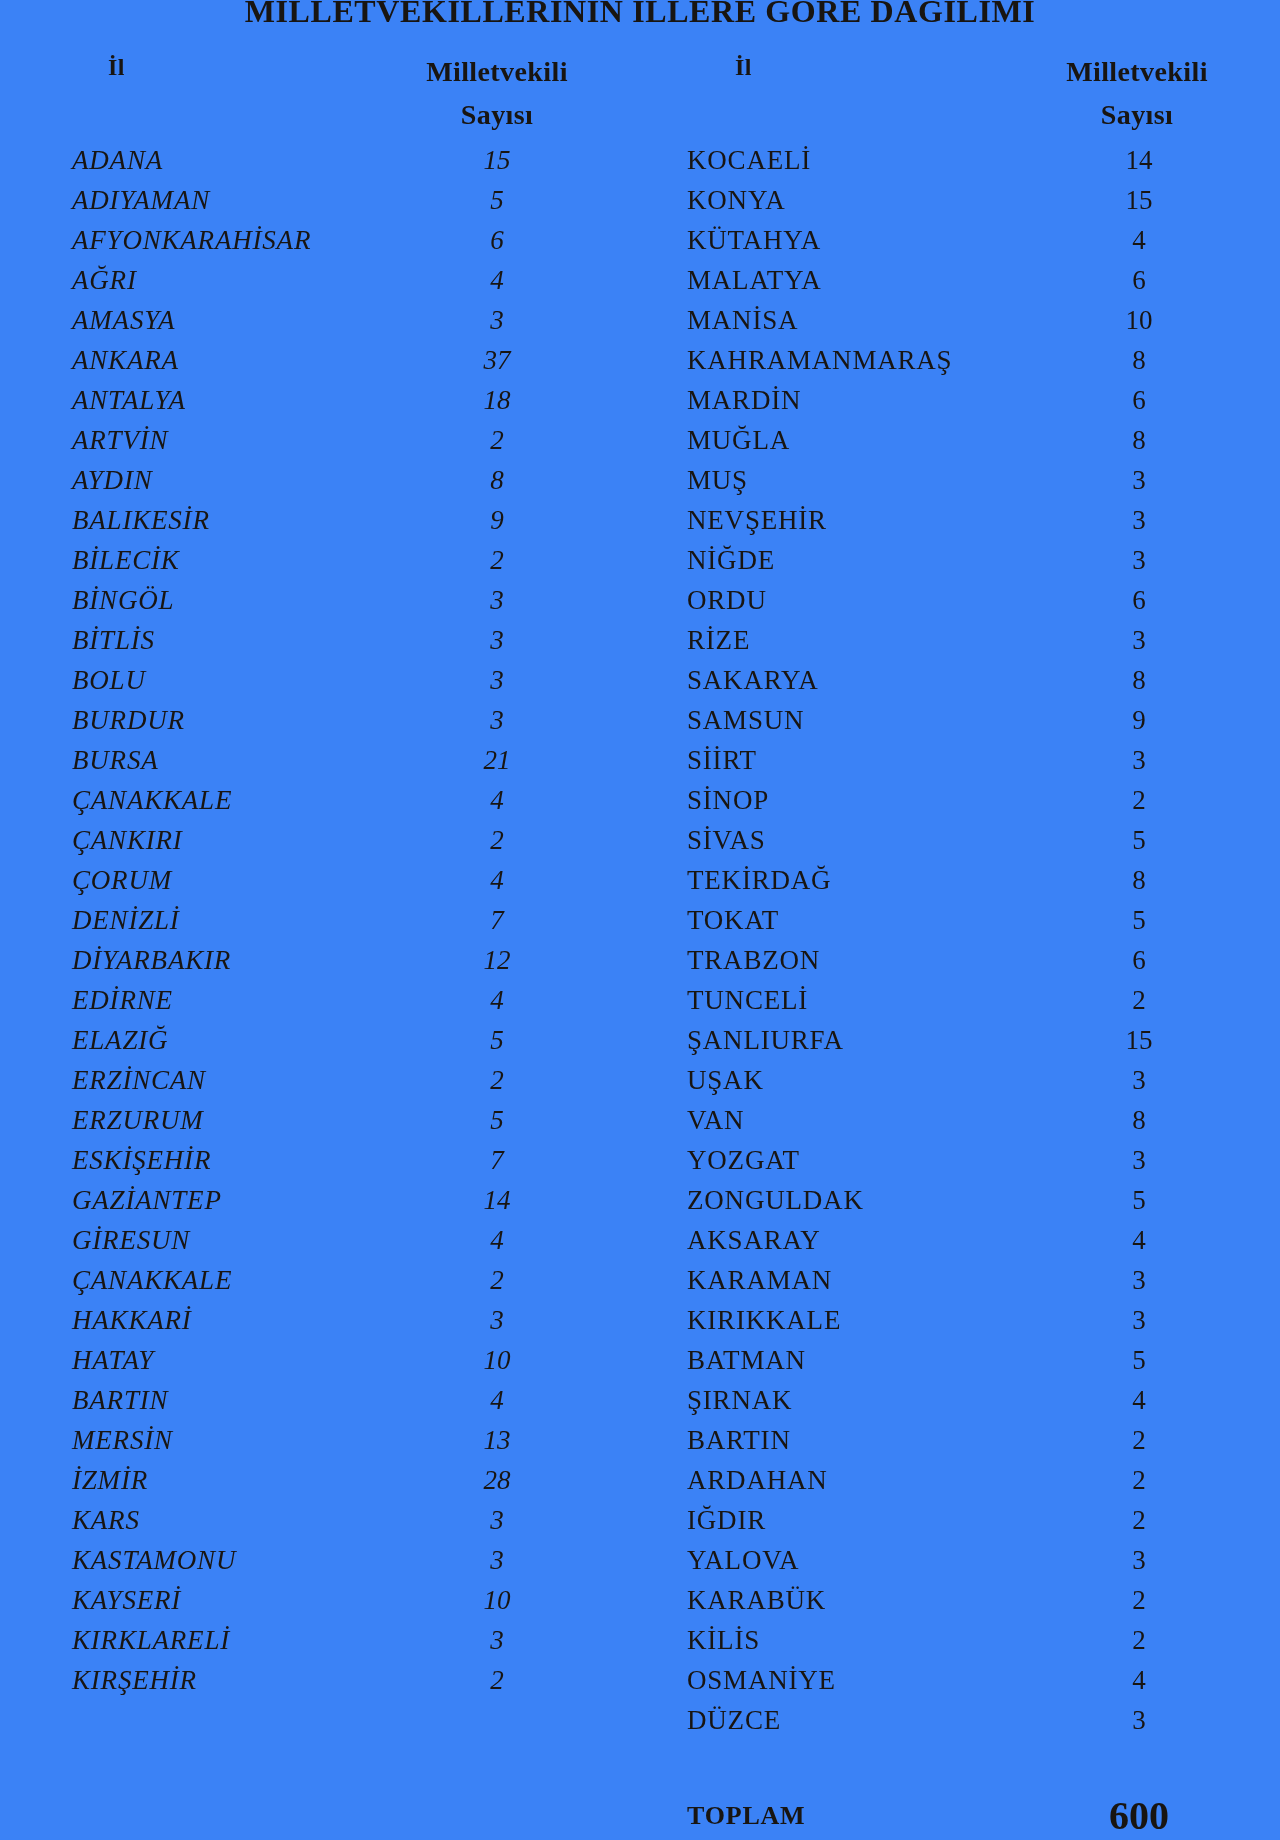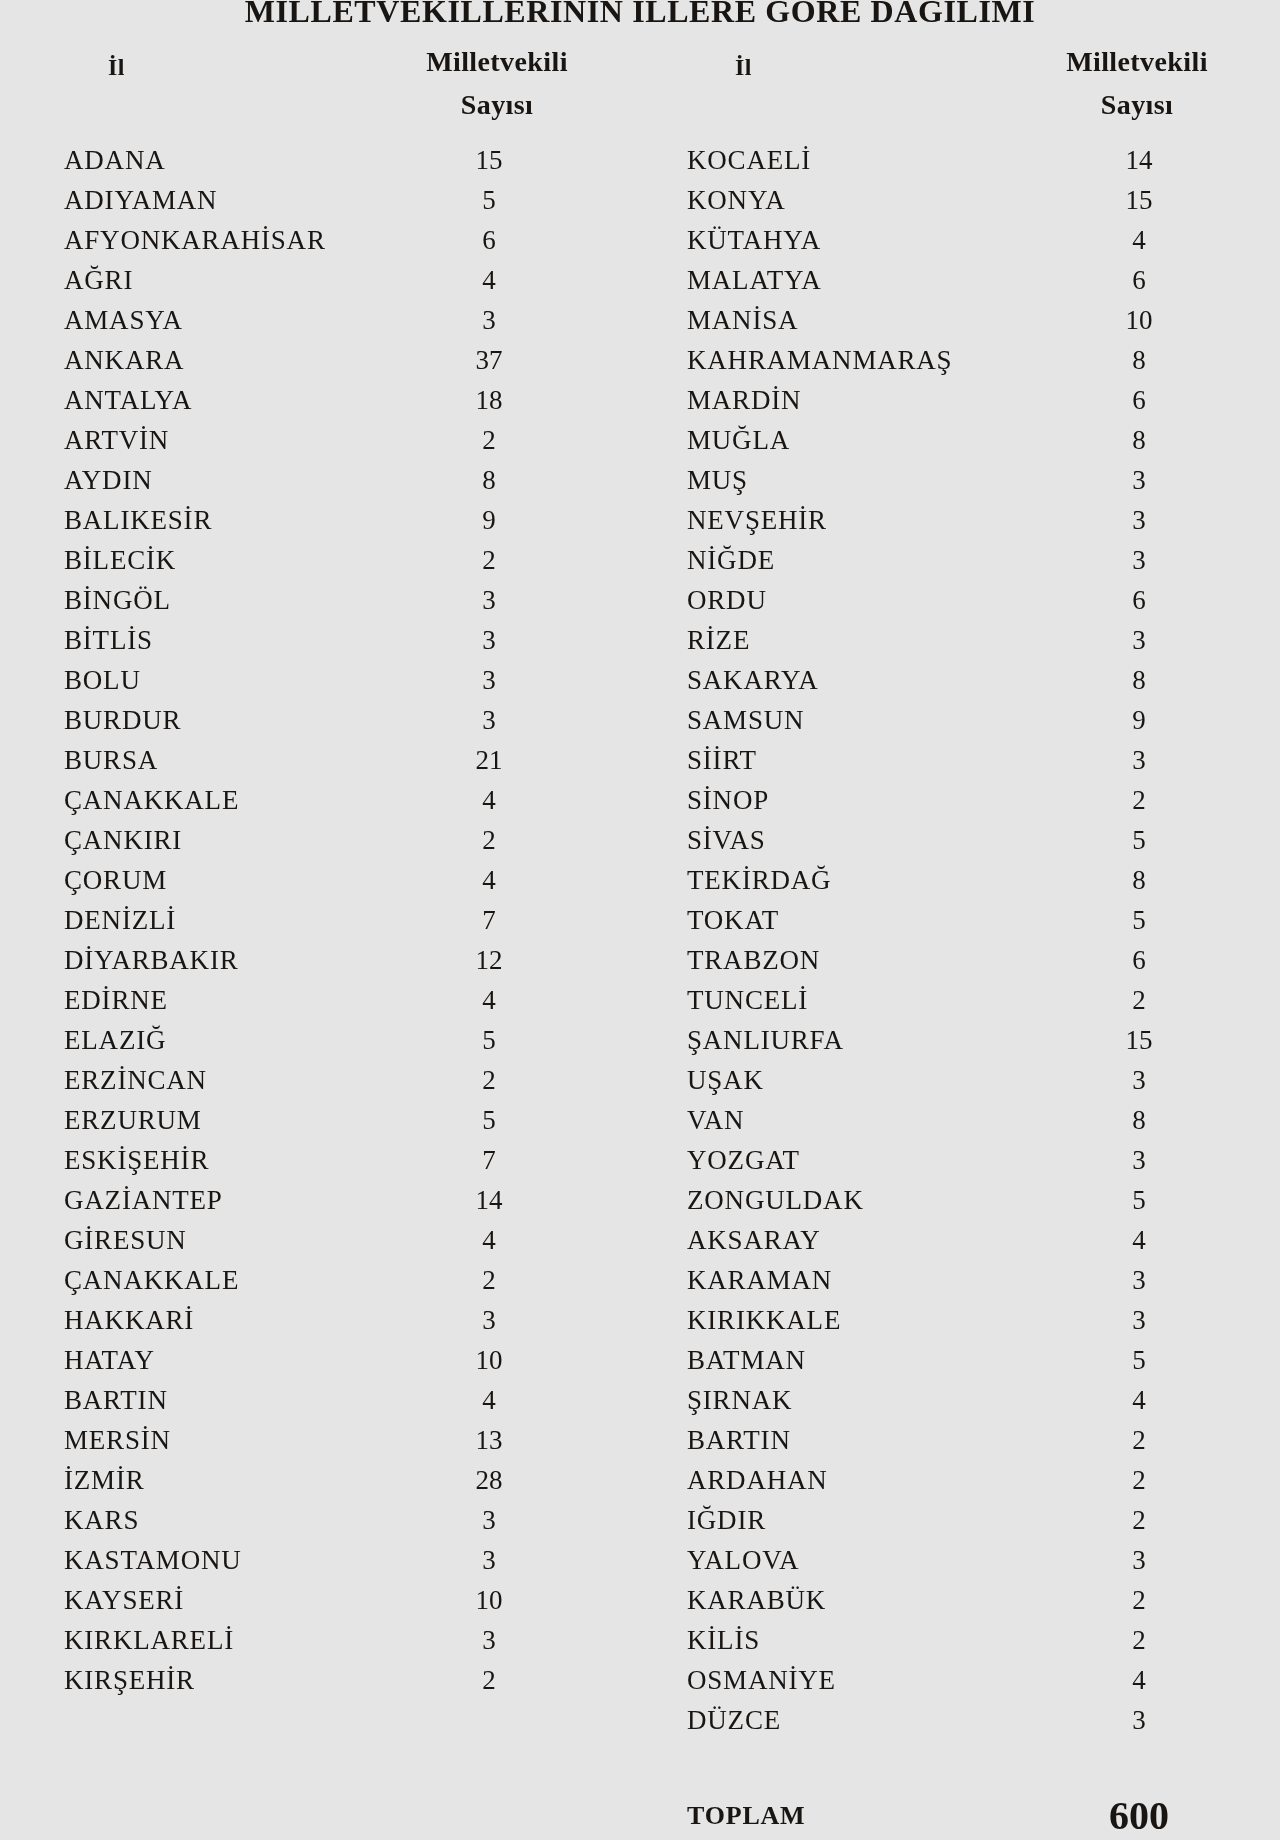--- a/index.html
+++ b/index.html
@@ -1,44 +1,44 @@
 <!DOCTYPE html>
 <html><head>
 <meta charset="utf-8">
 <style>
   html,body{margin:0;padding:0;}
   .page{
     position:relative;
     width:1280px;height:1840px;
-    background:#e5e5e5;
+    background:#3b82f6;
     font-family:"Liberation Serif", serif;
     color:#181512;
     overflow:hidden;
   }
   .doc-title{
     position:absolute;top:-7px;left:0;width:100%;
     text-align:center;
     font-size:32px;font-weight:700;letter-spacing:0.6px;
     white-space:nowrap;
   }
   .hdr-il{
     position:absolute;top:54px;
     font-size:24px;font-weight:700;letter-spacing:0.4px;
   }
   .hdr-il.left{left:108px;}
   .hdr-il.right{left:735px;}
   .hdr-count{
-    position:absolute;top:40px;width:250px;
+    position:absolute;top:50px;width:250px;
     text-align:center;font-size:28px;font-weight:700;
     line-height:43px;letter-spacing:0.4px;
   }
   .hdr-count.left{left:372px;}
   .hdr-count.right{left:1012px;}
   .col{position:absolute;top:140px;width:575px;}
-  .col.left{left:64px;}
+  .col.left{left:72px;font-style:italic;}
   .col.right{left:687px;}
   .row{position:relative;height:40px;}
   .row .name{
     font-size:27px;line-height:40px;letter-spacing:0.8px;
     white-space:nowrap;
   }
   .row .val{
     position:absolute;top:0;width:80px;
     text-align:center;font-size:27px;line-height:40px;
   }

